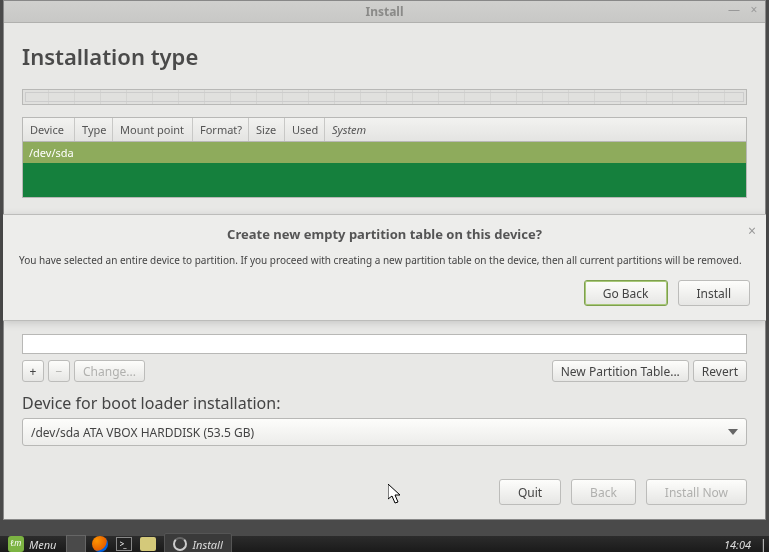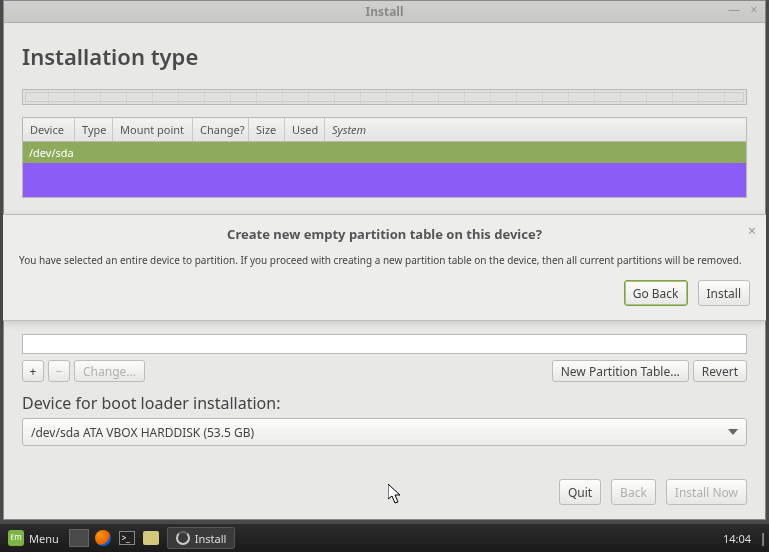--- a/index.html
+++ b/index.html
@@ -10,52 +10,52 @@
 .titlebar-title { color: #8a8a88; font-size: 12px; font-weight: bold; }
 .titlebar-controls { position: absolute; right: 4px; top: 2px; display: flex; gap: 6px; }
 .tb-btn { width: 14px; height: 14px; color: #999; font-size: 12px; line-height: 14px; text-align: center; cursor: pointer; }
 
 .content { padding: 18px; }
 .page-title { font-size: 22px; color: #4a4a4a; font-weight: 600; margin-bottom: 18px; }
 
 .diskbar { height: 16px; border: 1px solid #b8b8b6; background: repeating-linear-gradient(90deg,#e0e0de 0 25px,#d4d4d2 25px 26px); position: relative; margin-bottom: 12px; }
 .diskbar::before { content: ""; position: absolute; inset: 2px; border: 1px solid #ccc; }
 
-.table { border: 1px solid #b8b8b6; background: #8b5cf6; margin-bottom: 6px; }
+.table { border: 1px solid #b8b8b6; background: #15803d; margin-bottom: 6px; }
 .thead { display: flex; background: linear-gradient(#f2f2f0,#e4e4e2); border-bottom: 1px solid #b8b8b6; }
 .th { font-size: 11px; color: #555; padding: 4px 7px; border-right: 1px solid #c8c8c6; }
 .th:last-child { border-right: none; flex: 1; font-style: italic; }
 .trow { display: flex; background: #8eab5c; color: #fff; font-size: 11px; padding: 3px 6px; }
 .tbody-empty { height: 34px; }
 
 .toolbar-row { display: flex; align-items: center; gap: 4px; margin-top: 6px; margin-bottom: 10px; }
 .tbtn { height: 22px; min-width: 22px; border: 1px solid #bcbcba; background: linear-gradient(#fdfdfb,#e6e6e4); border-radius: 3px; font-size: 12px; color: #444; padding: 0 8px; cursor: pointer; }
 .tbtn.square { padding: 0; width: 22px; text-align: center; }
 .tbtn.disabled { color: #b0b0ae; }
 .spacer { flex: 1; }
 
 .label { font-size: 16px; color: #444; margin-bottom: 4px; }
 .dropdown { height: 28px; border: 1px solid #b8b8b6; background: linear-gradient(#fdfdfb,#ececea); border-radius: 3px; display: flex; align-items: center; padding: 0 8px; justify-content: space-between; font-size: 12px; color: #444; cursor: pointer; }
 .caret { border-left: 5px solid transparent; border-right: 5px solid transparent; border-top: 6px solid #666; }
 
 .footer-btns { position: absolute; right: 18px; bottom: 14px; display: flex; gap: 10px; }
-.btn { height: 26px; padding: 0 8px; border: 1px solid #bcbcba; border-radius: 3px; background: linear-gradient(#fdfdfb,#e6e6e4); font-size: 12px; color: #444; cursor: pointer; }
+.btn { height: 26px; padding: 0 18px; border: 1px solid #bcbcba; border-radius: 3px; background: linear-gradient(#fdfdfb,#e6e6e4); font-size: 12px; color: #444; cursor: pointer; }
 .btn.disabled { color: #b0b0ae; }
 
 .big-white { height: 20px; background: #fff; border: 1px solid #b8b8b6; }
 
 .dialog { position: absolute; left: 3px; top: 214px; width: 763px; background: #ededeb; border-top: 1px solid #bcbcba; border-bottom: 1px solid #bcbcba; padding: 10px 16px 14px 16px; box-shadow: 0 2px 8px rgba(0,0,0,0.15); }
 .dialog-title { text-align: center; font-size: 13px; font-weight: bold; color: #555; margin-bottom: 10px; }
 .dialog-close { position: absolute; right: 10px; top: 6px; color: #999; font-size: 14px; cursor: pointer; }
 .dialog-body { font-size: 10px; color: #444; line-height: 1.5; }
 .dialog-body p { margin-bottom: 12px; }
 .dialog-btns { display: flex; justify-content: flex-end; gap: 10px; margin-top: 6px; }
 .btn.default { border-color: #7ea04d; box-shadow: 0 0 0 1px #a8c878 inset; }
 
-.taskbar { position: absolute; left: 0; bottom: 0; width: 769px; height: 28px; background: linear-gradient(#2c2c2c,#1a1a1a); display: flex; align-items: center; color: #ddd; font-size: 11px; }
+.taskbar { position: absolute; left: 0; bottom: 0; width: 769px; height: 16px; background: linear-gradient(#2c2c2c,#1a1a1a); display: flex; align-items: center; color: #ddd; font-size: 11px; font-style: italic; }
 .menu-btn { display: flex; align-items: center; gap: 5px; padding: 0 8px; height: 100%; cursor: pointer; }
 .mint-logo { width: 16px; height: 16px; background: #7cb342; border-radius: 3px; position: relative; }
 .mint-logo::after { content: "ℓm"; position: absolute; font-size: 8px; color: #fff; left: 2px; top: 1px; }
 .tb-icon { width: 20px; height: 20px; margin: 0 2px; display: flex; align-items: center; justify-content: center; font-size: 12px; cursor: pointer; }
 .task-item { display: flex; align-items: center; gap: 5px; height: 22px; background: #3a3a3a; border: 1px solid #555; border-radius: 2px; padding: 0 8px; margin-left: 4px; cursor: pointer; }
 .tb-spacer { flex: 1; }
 .clock { padding-right: 6px; }
 .desktop-icon { width:20px;height:18px;background:#4a4a4a;border:1px solid #666;}
 .firefox { width:16px;height:16px;border-radius:50%;background:radial-gradient(circle at 30% 30%,#ff9500,#e66000 60%,#0060df 65%);}
 .terminal {width:16px;height:14px;background:#222;border:1px solid #888;position:relative;}
@@ -80,21 +80,21 @@
 
   <div class="content">
     <div class="page-title">Installation type</div>
     <div class="diskbar"></div>
 
     <div class="table">
       <div class="thead">
         <div class="th" style="width:52px">Device</div>
         <div class="th" style="width:38px">Type</div>
         <div class="th" style="width:80px">Mount point</div>
-        <div class="th" style="width:56px">Change?</div>
+        <div class="th" style="width:56px">Format?</div>
         <div class="th" style="width:36px">Size</div>
         <div class="th" style="width:40px">Used</div>
         <div class="th">System</div>
       </div>
       <div class="trow">
         <span>/dev/sda</span>
       </div>
       <div class="tbody-empty"></div>
     </div>
 

